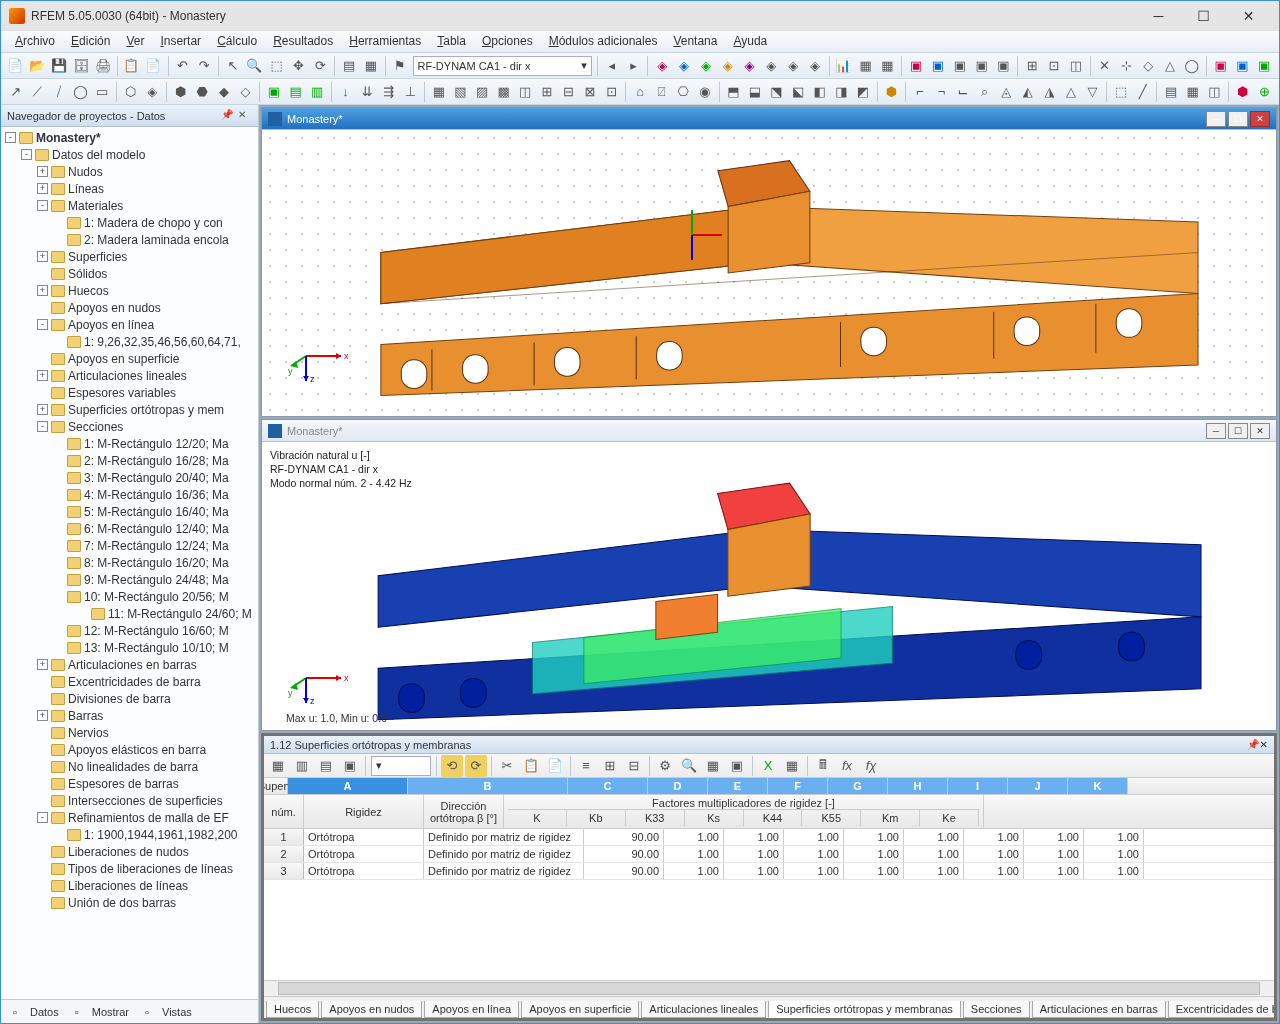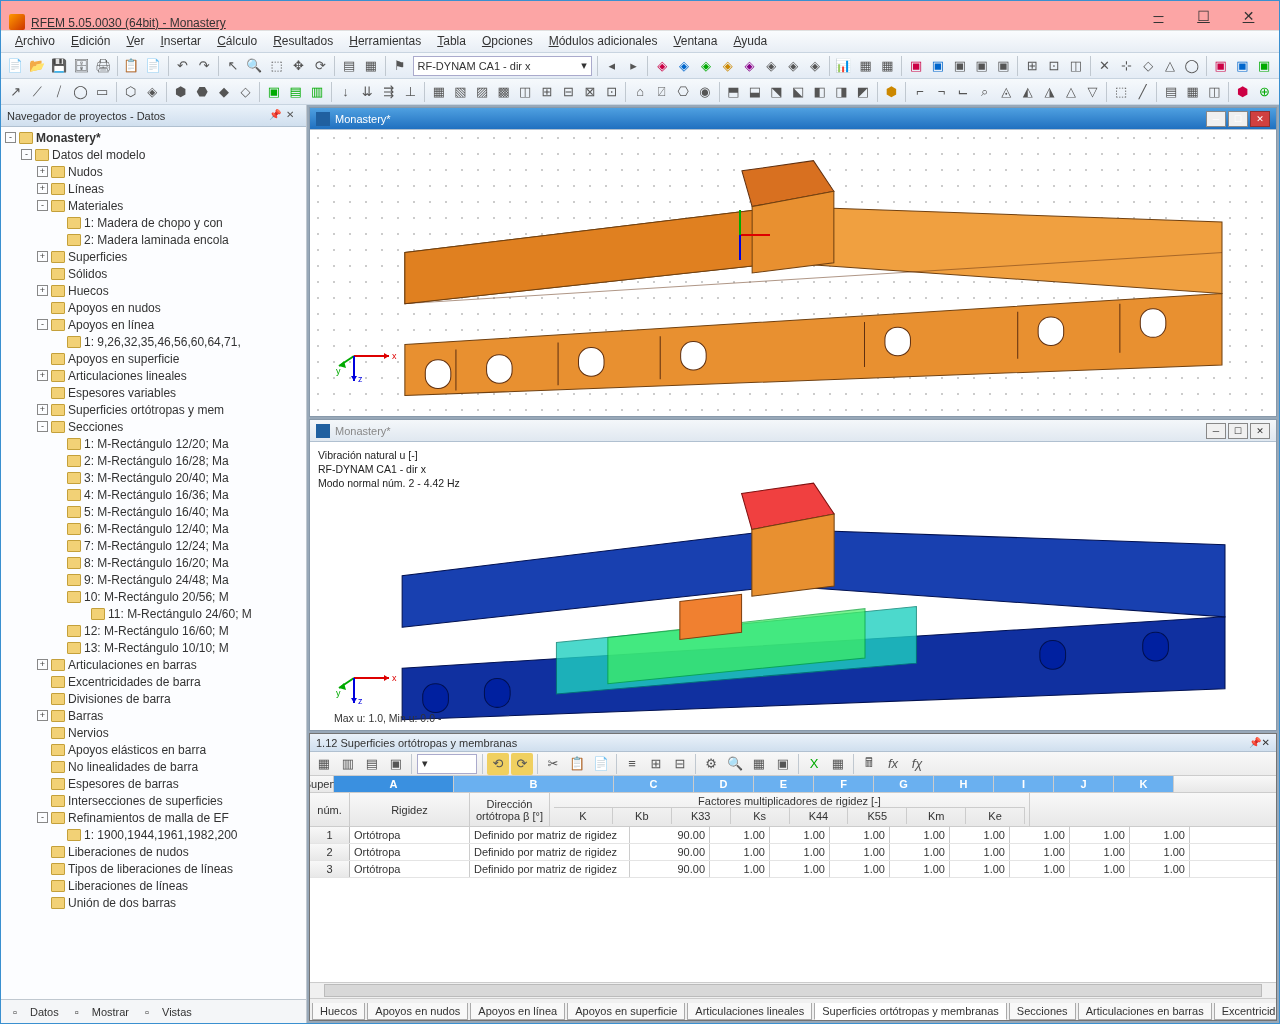--- a/index.html
+++ b/index.html
@@ -1,32 +1,32 @@
 <!DOCTYPE html>
 <html><head>
 <meta charset="utf-8">
 <style>
 * { box-sizing: border-box; margin: 0; padding: 0; font-family: "Segoe UI", Tahoma, sans-serif; }
 body { background: #f0f0f0; width: 1280px; height: 1024px; overflow: hidden; font-size: 12px; color: #333; }
 .window { border: 1px solid #3a90d0; background: #fff; display: flex; flex-direction: column; height: 100%; }
-.titlebar { height: 30px; background: #fca5a5; display: flex; align-items: flex-end; padding: 0 8px; border-bottom: 1px solid #e0e0e0; text-decoration: underline; }
+.titlebar { height: 30px; background: #e5e5e5; display: flex; align-items: center; padding: 0 8px; border-bottom: 1px solid #e0e0e0; }
 .titlebar .app-icon { width: 16px; height: 16px; background: linear-gradient(135deg,#f90,#c30); margin-right: 6px; border-radius: 2px; }
 .titlebar .title { flex: 1; font-size: 12px; }
 .win-controls { display: flex; }
 .win-btn { width: 45px; height: 28px; display: flex; align-items: center; justify-content: center; font-size: 14px; color: #333; }
 .menubar { height: 22px; background: linear-gradient(#fafcfe,#e8eef5); display: flex; padding: 0 6px; font-size: 12px; border-bottom: 1px solid #c8d4e0; }
 .menubar span { padding: 3px 8px; cursor: default; }
 .menubar span u { text-decoration: underline; }
 .toolbar { height: 26px; background: linear-gradient(#f6f9fc,#e4ecf5); border-bottom: 1px solid #c8d4e0; display: flex; align-items: center; padding: 0 4px; }
 .tbtn { width: 22px; height: 22px; margin: 0 1px; display: flex; align-items: center; justify-content: center; font-size: 13px; color: #555; border: 1px solid transparent; border-radius: 2px; }
 .tsep { width: 1px; height: 20px; background: #c0c8d0; margin: 0 3px; }
 .tb-combo { border: 1px solid #aac; background: #fff; height: 20px; font-size: 11px; padding: 0 4px; display: flex; align-items: center; margin: 0 2px; }
 
 .main-area { flex: 1; display: flex; overflow: hidden; }
-.navigator { width: 306px; border-right: 1px solid #c0c8d0; display: flex; flex-direction: column; background: #fcfdff; }
+.navigator { width: 258px; border-right: 1px solid #c0c8d0; display: flex; flex-direction: column; background: #fcfdff; }
 .nav-header { height: 22px; background: linear-gradient(#eaf2fa,#d0dfee); border-bottom: 1px solid #b0c0d0; display: flex; align-items: center; padding: 0 6px; font-size: 11px; }
 .nav-header .sp { flex: 1; }
 .nav-header .hbtn { width: 14px; height: 14px; font-size: 10px; color: #555; margin-left: 3px; }
 .tree { flex: 1; overflow: auto; font-size: 12px; padding: 2px 0; }
 .tnode { display: flex; align-items: center; height: 17px; padding-left: 4px; white-space: nowrap; }
 .exp { width: 11px; height: 11px; border: 1px solid #888; font-size: 9px; line-height: 9px; text-align: center; margin-right: 3px; color: #444; }
 .noexp { width: 11px; margin-right: 3px; }
 .ficon { width: 14px; height: 12px; margin-right: 3px; background: #f2d176; border: 1px solid #c4a03a; border-radius: 1px; }
 .ficon.y { background: #f2d176; }
 .nav-tabs { height: 24px; display: flex; border-top: 1px solid #c0c8d0; background: #f4f6f8; font-size: 11px; align-items: center; padding: 0 4px; }
@@ -41,21 +41,21 @@
 .mdi-title .sp { flex: 1; }
 .mdi-title .mbtn { width: 20px; height: 16px; border: 1px solid #888; background: #f0f0f0; font-size: 9px; display: flex; align-items: center; justify-content: center; margin-left: 2px; }
 .mdi-title .mbtn.close { background: #d04040; color: #fff; border-color: #903030; }
 .viewport { flex: 1; background: #fff; position: relative; overflow: hidden; }
 .viewport.grid { background-image: radial-gradient(#ccc 1px, transparent 1px); background-size: 16px 16px; }
 .building { width: 100%; height: 100%; }
 .axis { position: absolute; left: 24px; font-size: 10px; }
 .info-text { position: absolute; left: 8px; top: 6px; font-size: 10.5px; line-height: 14px; color: #222; }
 .info-bottom { position: absolute; left: 24px; bottom: 6px; font-size: 10.5px; }
 
-.data-panel { background: #fff; border: 1px solid #737373; display: flex; flex-direction: column; }
+.data-panel { background: #fff; border: 3px solid #737373; display: flex; flex-direction: column; }
 .data-header { height: 18px; background: linear-gradient(#eaf2fa,#d0dfee); border-bottom: 1px solid #b0c0d0; padding: 0 6px; font-size: 11px; display: flex; align-items: center; }
 .data-header .sp { flex:1; }
 .data-toolbar { height: 24px; background: linear-gradient(#f8f8f8,#ececec); border-bottom: 1px solid #ccc; display: flex; align-items: center; padding: 0 2px; }
 .grid-head, .grid-row { display: flex; font-size: 11px; }
 .grid-head { background: linear-gradient(#f8f8f8,#e8e8e8); border-bottom: 1px solid #ccc; }
 .gc { border-right: 1px solid #ccc; padding: 2px 4px; text-align: center; display: flex; align-items: center; justify-content: center; }
 .gc.left { justify-content: flex-start; }
 .grid-row { border-bottom: 1px solid #e4e4e4; background: #fff; }
 .grid-row .gc:first-child { background: linear-gradient(#f8f8f8,#e8e8e8); border-right: 1px solid #bbb; }
 .col-letter { background: #6ab0f0; color: #fff; font-weight: bold; }

